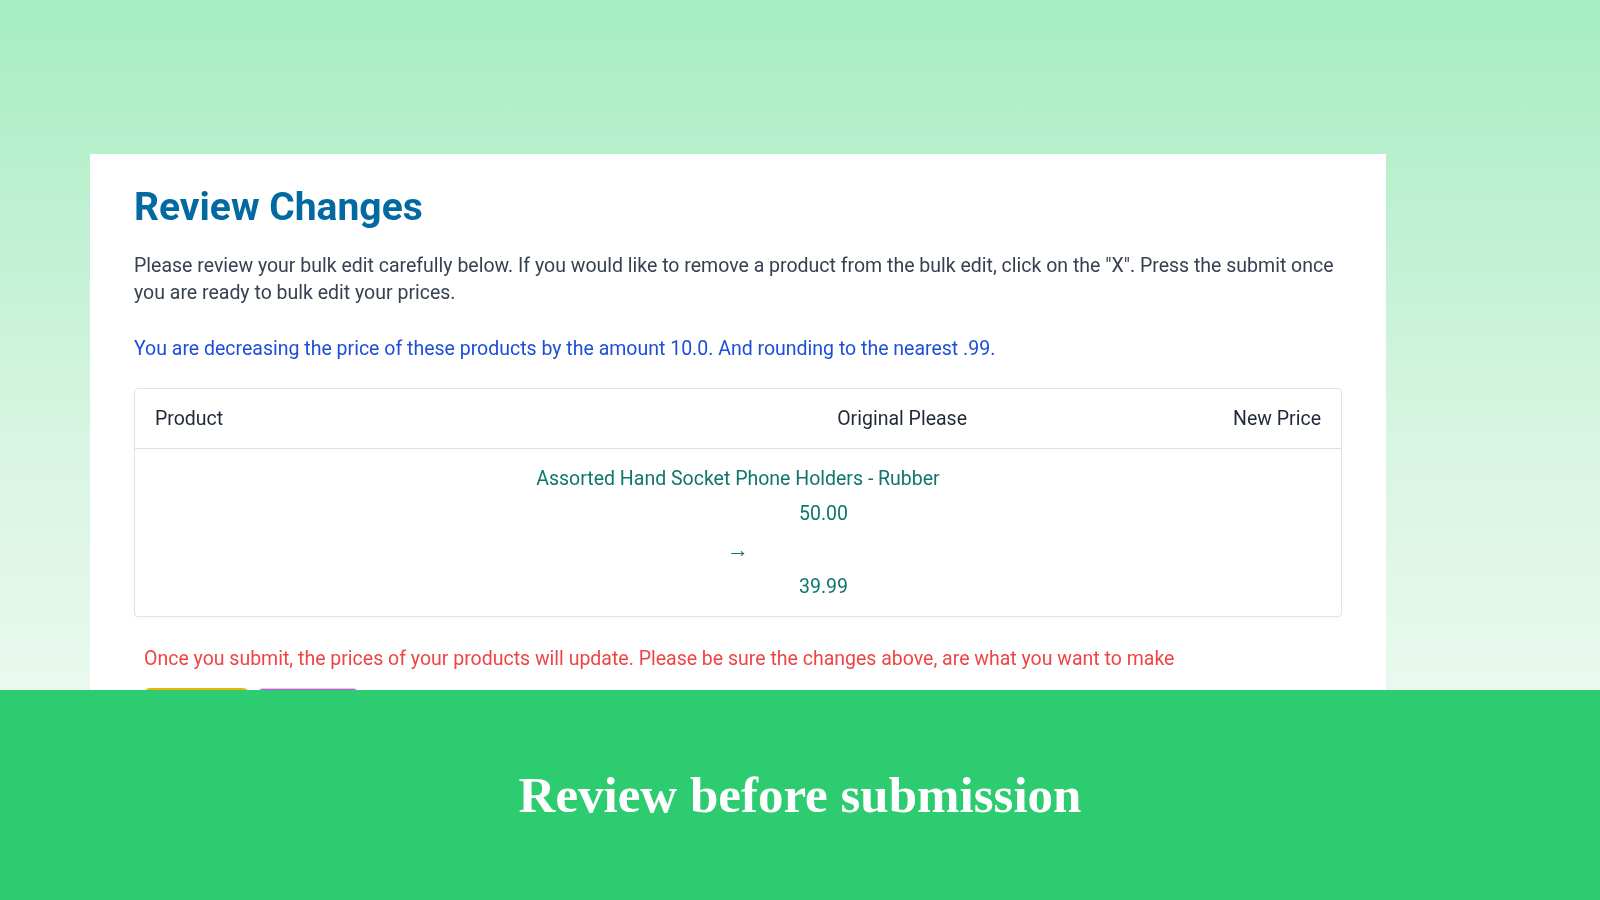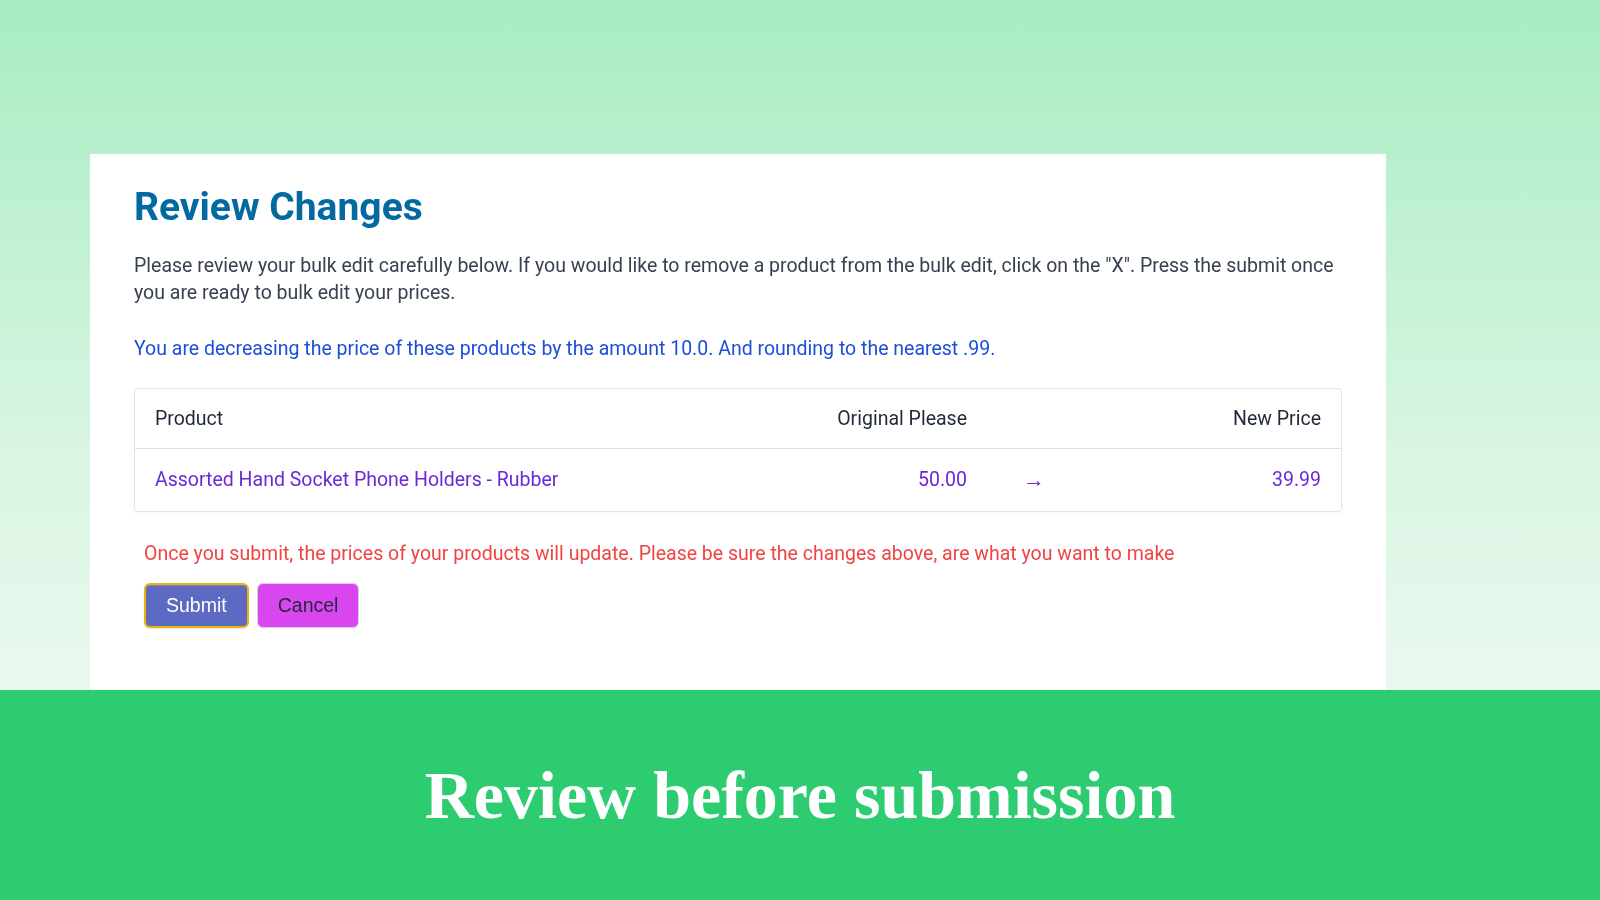--- a/index.html
+++ b/index.html
@@ -50,21 +50,22 @@
       padding: 18px 20px;
       gap: 12px;
     }
     .thead {
       font-size: 19.5px;
       color: #1f2937;
       border-bottom: 1px solid #dcdfe3;
     }
     .trow {
       font-size: 19.5px;
-      color: #6d28d9;
+      color: #0f766e;
+      flex-direction: column;
     }
     .col-product { flex: 1 1 auto; text-align: left; }
     .col-original { width: 220px; text-align: right; }
     .col-arrow { width: 110px; text-align: center; font-size: 22px; }
     .col-new { width: 220px; text-align: right; }
     .warning {
       color: #ef4444;
       font-size: 19.5px;
       margin-bottom: 18px;
       padding-left: 10px;
@@ -99,21 +100,21 @@
       height: 210px;
       background: #2ecc71;
       display: flex;
       align-items: center;
       justify-content: center;
     }
     .banner-text {
       font-family: Georgia, "Times New Roman", serif;
       font-weight: 700;
       color: #ffffff;
-      font-size: 68px;
+      font-size: 51px;
     }
   </style>
 </head>
 <body>
 
 <div class="card">
   <h1 class="title">Review Changes</h1>
   <p class="description">Please review your bulk edit carefully below. If you would like to remove a product from the bulk edit, click on the "X". Press the submit once you are ready to bulk edit your prices.</p>
   <p class="summary">You are decreasing the price of these products by the amount 10.0. And rounding to the nearest .99.</p>
 

